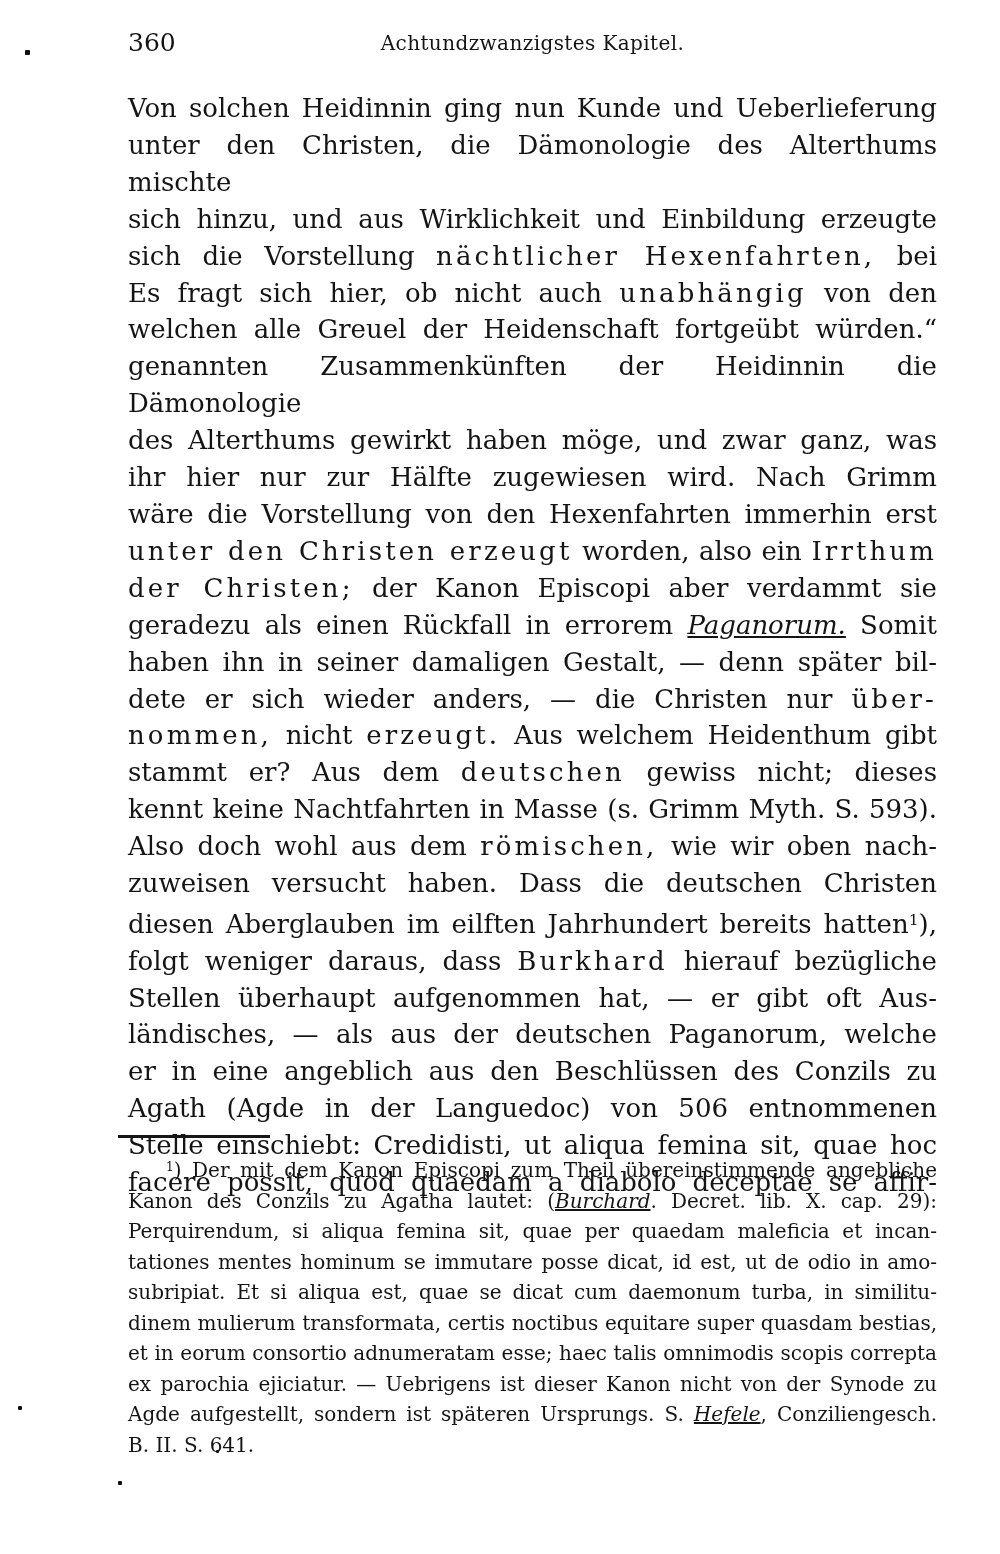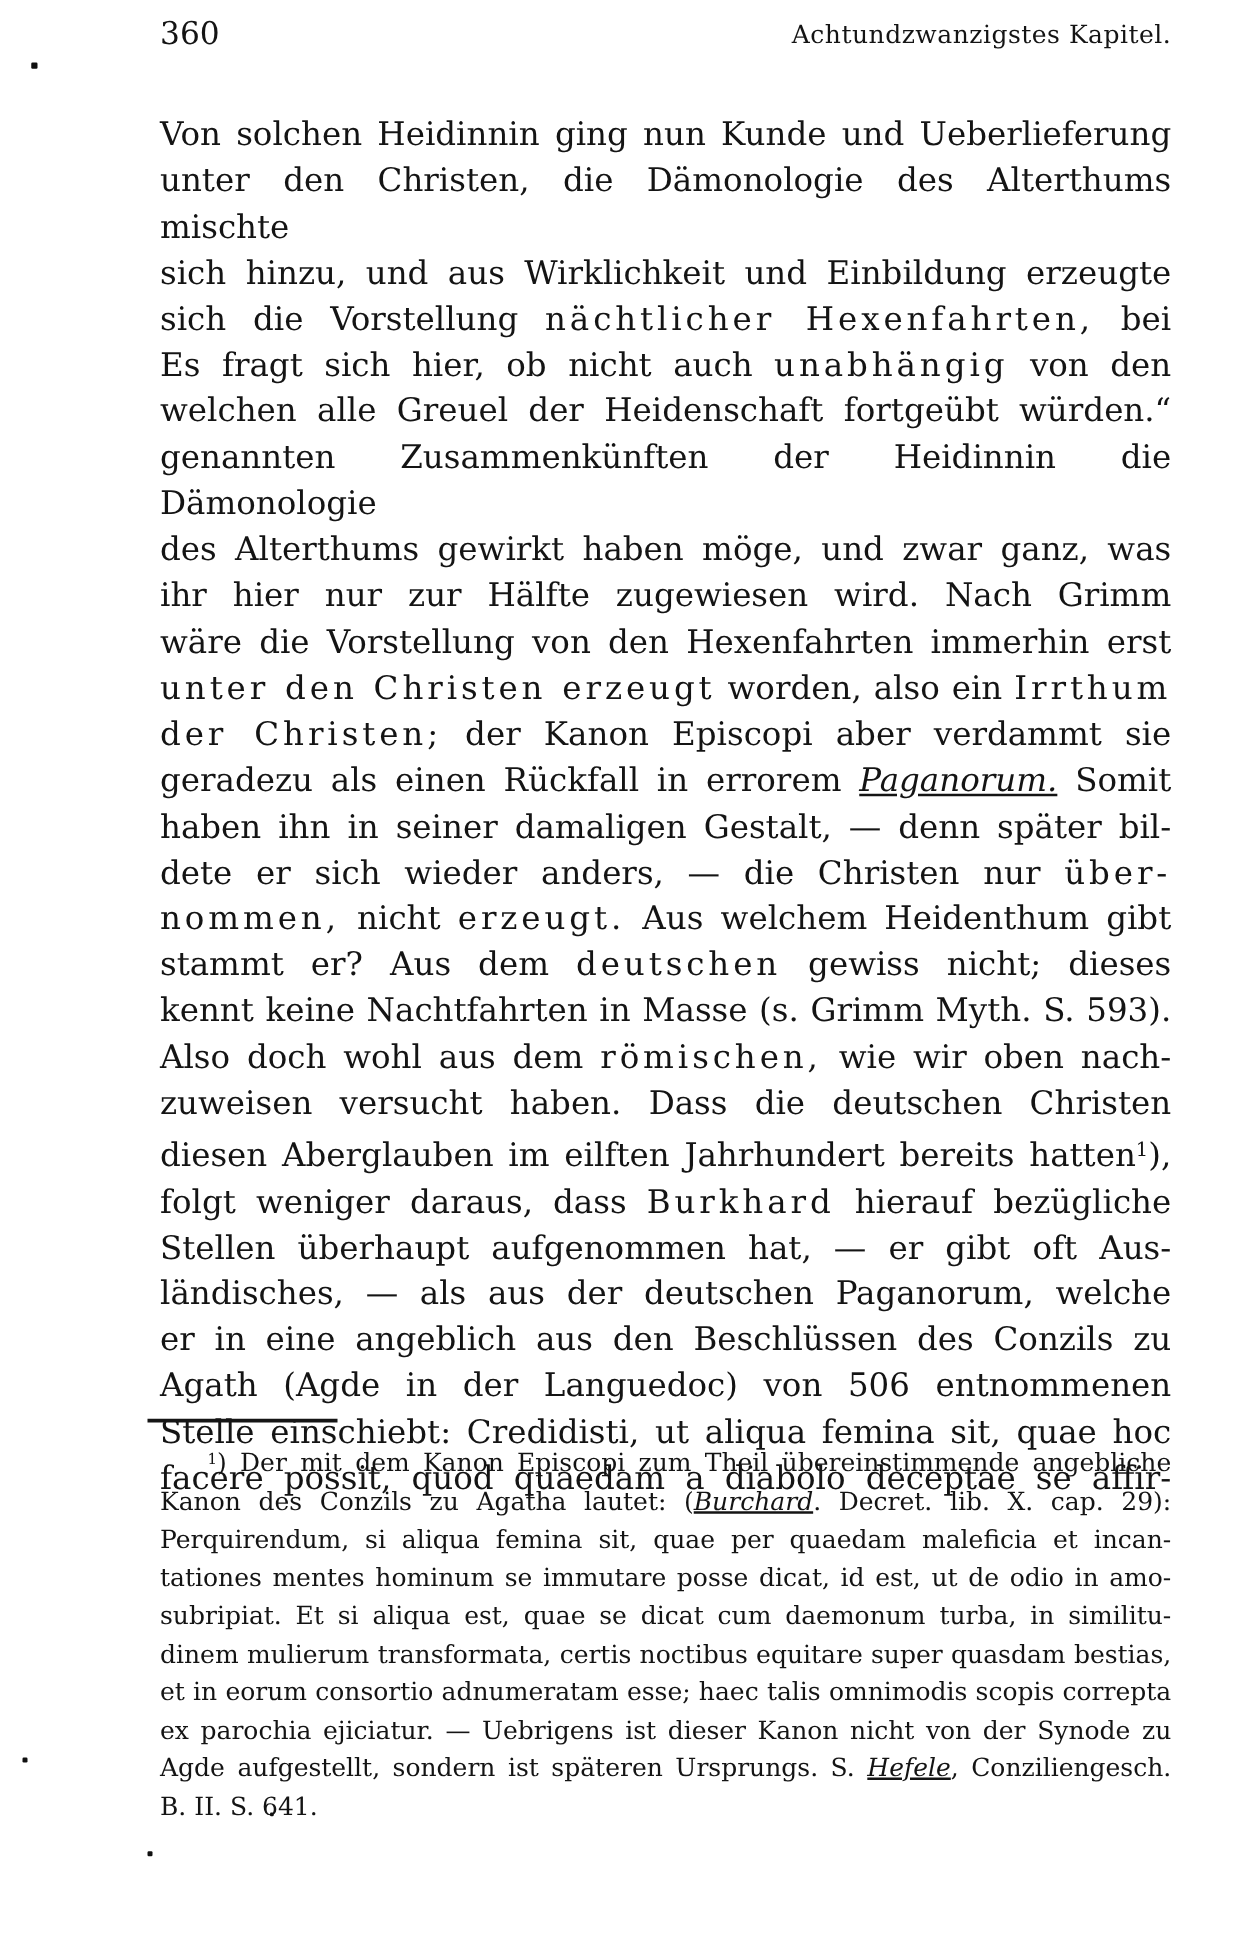--- a/index.html
+++ b/index.html
@@ -7,23 +7,23 @@
     width: 1000px; height: 1554px;
     background: #ffffff;
     font-family: "DejaVu Serif", "Liberation Serif", serif;
     color: #141414;
     position: relative;
     overflow: hidden;
     -webkit-font-smoothing: antialiased;
   }
   .page { position: absolute; inset: 0; }
 
-  .header { position: absolute; top: 12px; left: 128px; width: 809px; height: 34px; }
+  .header { position: absolute; top: 28px; left: 128px; width: 809px; height: 34px; }
   .pagenum { position: absolute; left: 0; top: 2px; font-size: 25px; line-height: 25px; }
-  .chapter { display: block; text-align: right; font-size: 20px; line-height: 30px; letter-spacing: 0.02em; }
+  .chapter { display: block; text-align: center; font-size: 20px; line-height: 30px; letter-spacing: 0.02em; }
 
   .body-text {
     position: absolute; top: 90px; left: 128px; width: 809px;
     font-size: 26px; line-height: 36.9px;
   }
   .footnote-rule {
     position: absolute; top: 1135px; left: 118px;
     width: 152px; height: 3px; background: #151515;
   }
   .footnote {

